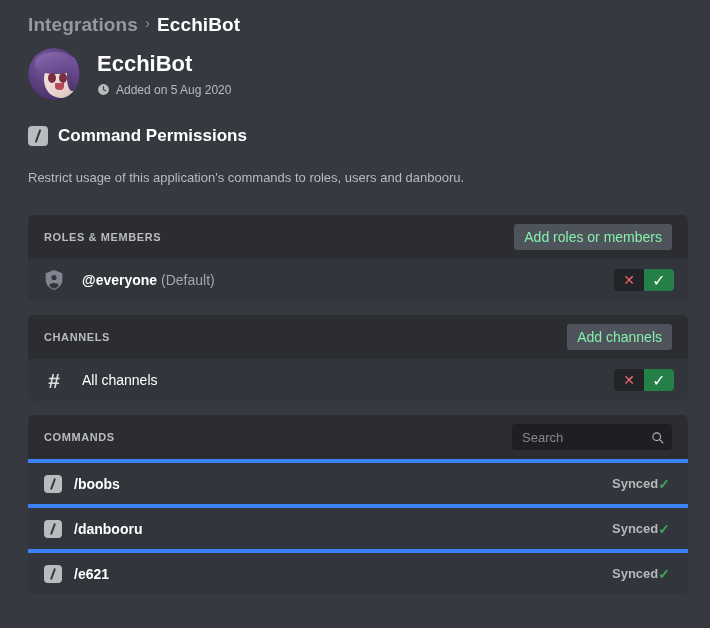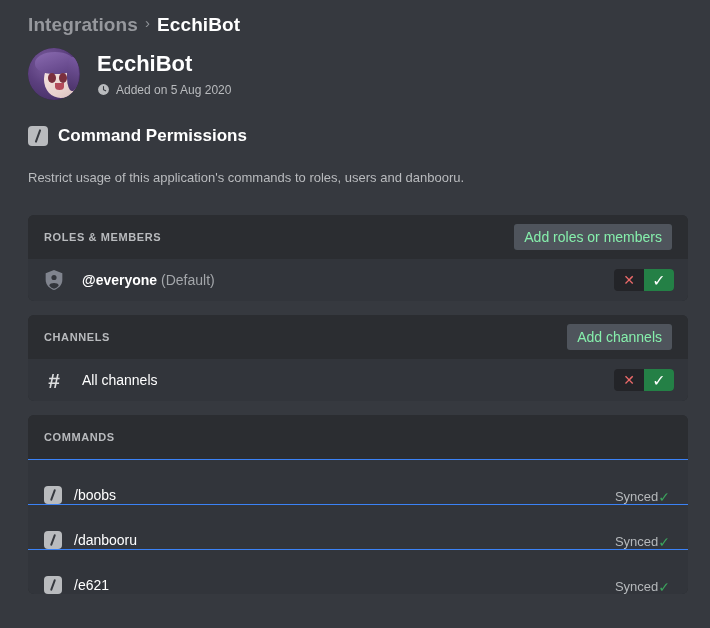--- a/index.html
+++ b/index.html
@@ -242,23 +242,24 @@
     width: 100%;
     font-family: "Liberation Sans", sans-serif;
   }
   .search-box input::placeholder { color: #87898c; }
 
   .cmd-row {
     background: #32353b;
     height: 45px;
     padding: 0 18px 0 16px;
     display: flex;
-    align-items: flex-end;
+    align-items: center;
     justify-content: space-between;
-    border-top: 1px solid #3b82f6;
+    border-top: 4px solid #3b82f6;
+    font-weight: bold;
   }
   .cmd-left { display: flex; align-items: center; gap: 12px; }
   .cmd-name { font-size: 14px; color: #ffffff; }
   .cmd-status {
     display: flex;
     align-items: center;
     gap: 0;
     font-size: 13px;
     color: #b5b8bb;
   }
@@ -340,20 +341,27 @@
       <div class="toggle">
         <div class="toggle-half deny">✕</div>
         <div class="toggle-half allow on">✓</div>
       </div>
     </div>
   </div>
 
   <div class="panel">
     <div class="panel-head">
       <span class="panel-label">COMMANDS</span>
+      <div class="search-box">
+        <input type="text" placeholder="Search" style="">
+        <svg width="15" height="15" viewBox="0 0 24 24">
+          <circle cx="10.5" cy="10.5" r="7" stroke="#b9bbbe" stroke-width="2" fill="none"></circle>
+          <path d="M16 16 L22 22" stroke="#b9bbbe" stroke-width="2" stroke-linecap="round"></path>
+        </svg>
+      </div>
     </div>
 
     <div class="cmd-row">
       <div class="cmd-left">
         <span class="slash-icon sm"></span>
         <span class="cmd-name">/boobs</span>
       </div>
       <div class="cmd-status">
         <span>Synced</span>
         <span class="check-green">✓</span>

